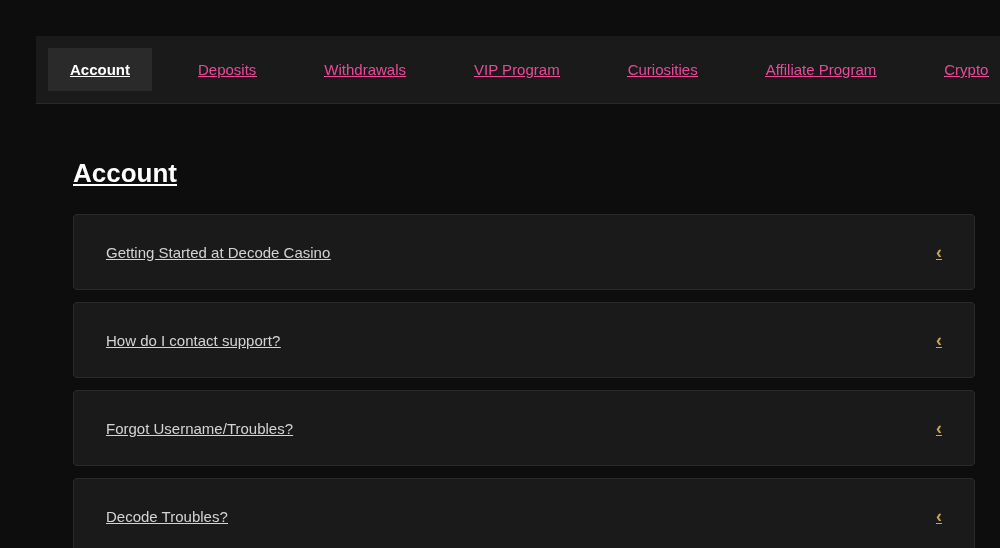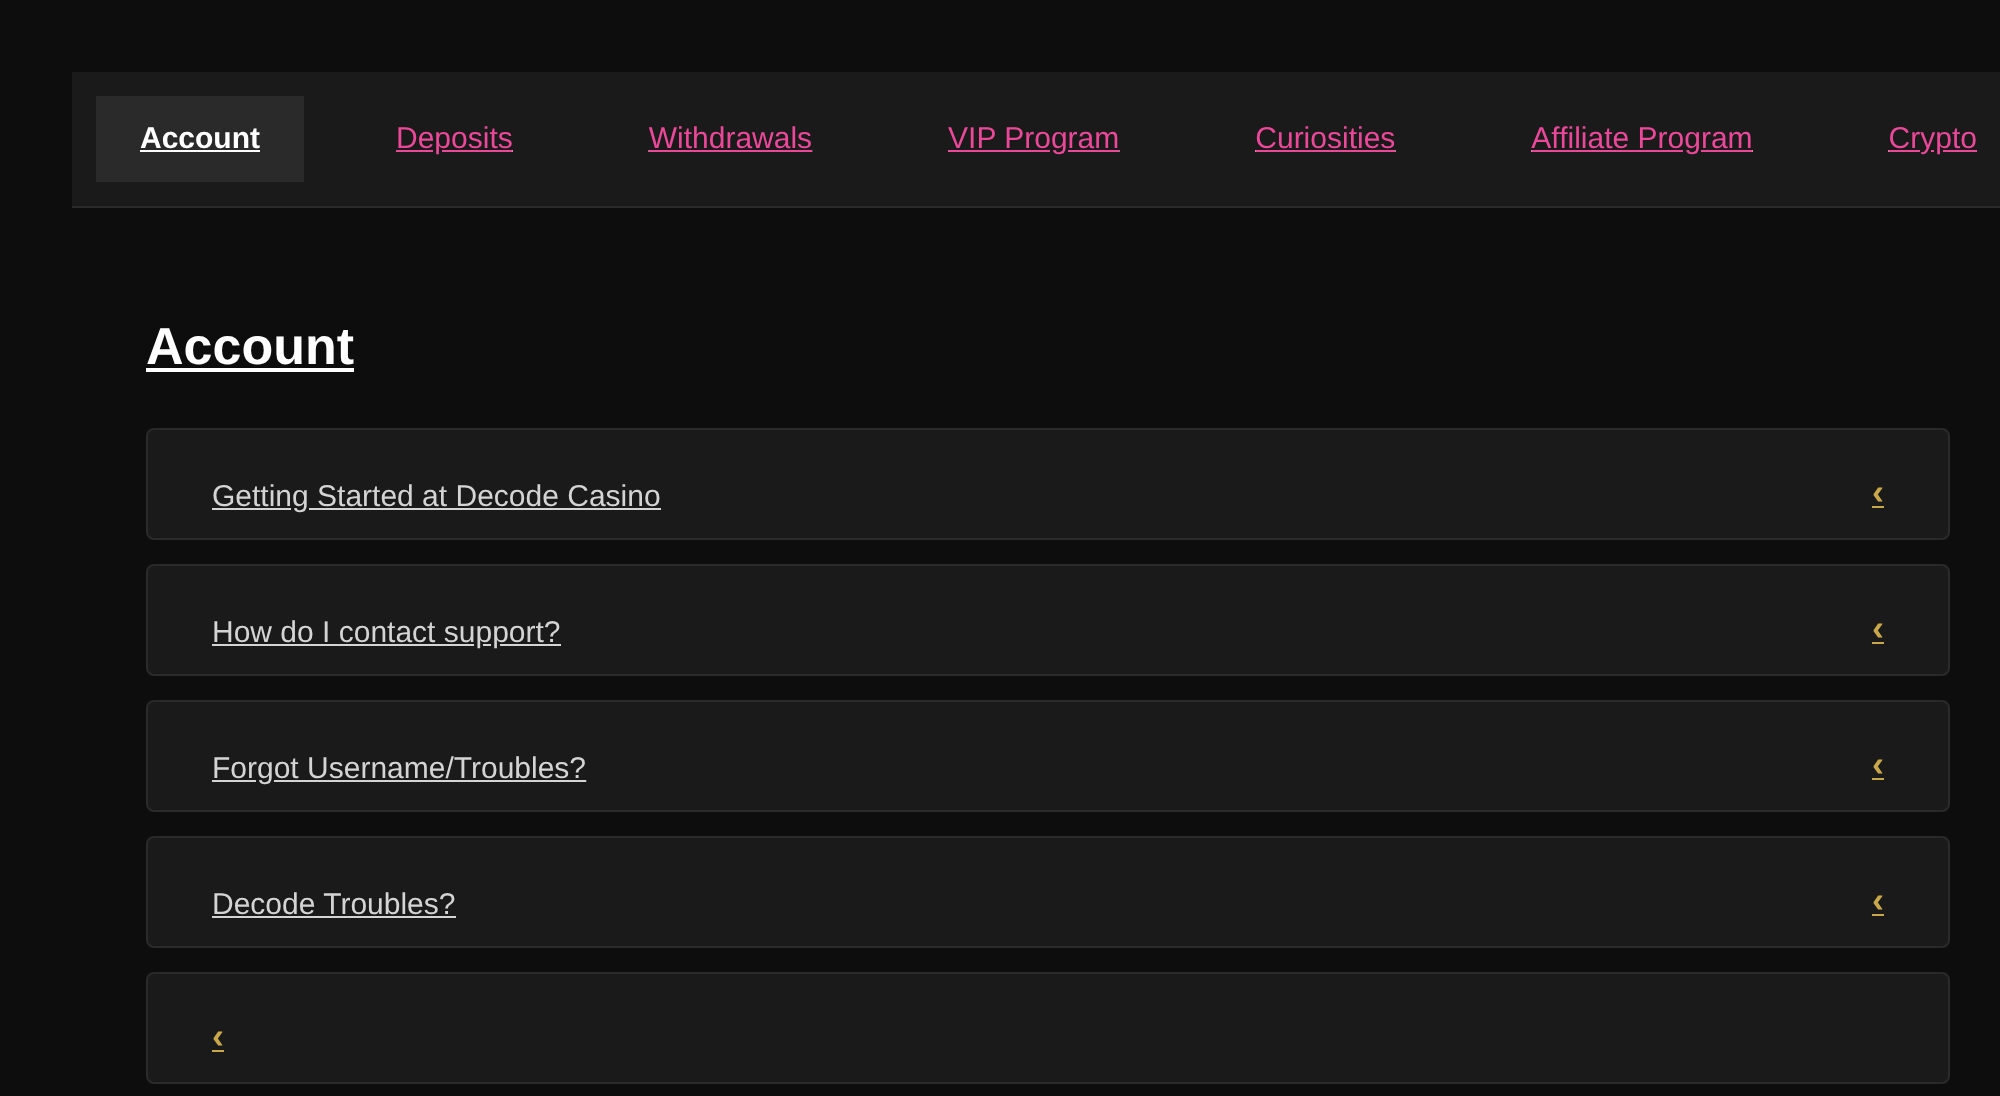--- a/index.html
+++ b/index.html
@@ -57,24 +57,24 @@
       margin-bottom: 25px;
     }
 
     
     .accordion-item {
       background-color: #1a1a1a;
       border: 1px solid #2a2a2a;
       border-radius: 4px;
       margin-bottom: 10px;
       display: flex;
-      align-items: flex-end;
+      align-items: center;
       justify-content: space-between;
       padding: 0 20px;
-      height: 56px;
+      height: 76px;
       cursor: pointer;
     }
 
     .accordion-label {
       font-size: 15px;
       color: #d4d4d4;
     }
 
     .accordion-chevron {
       color: #c9a84c;

